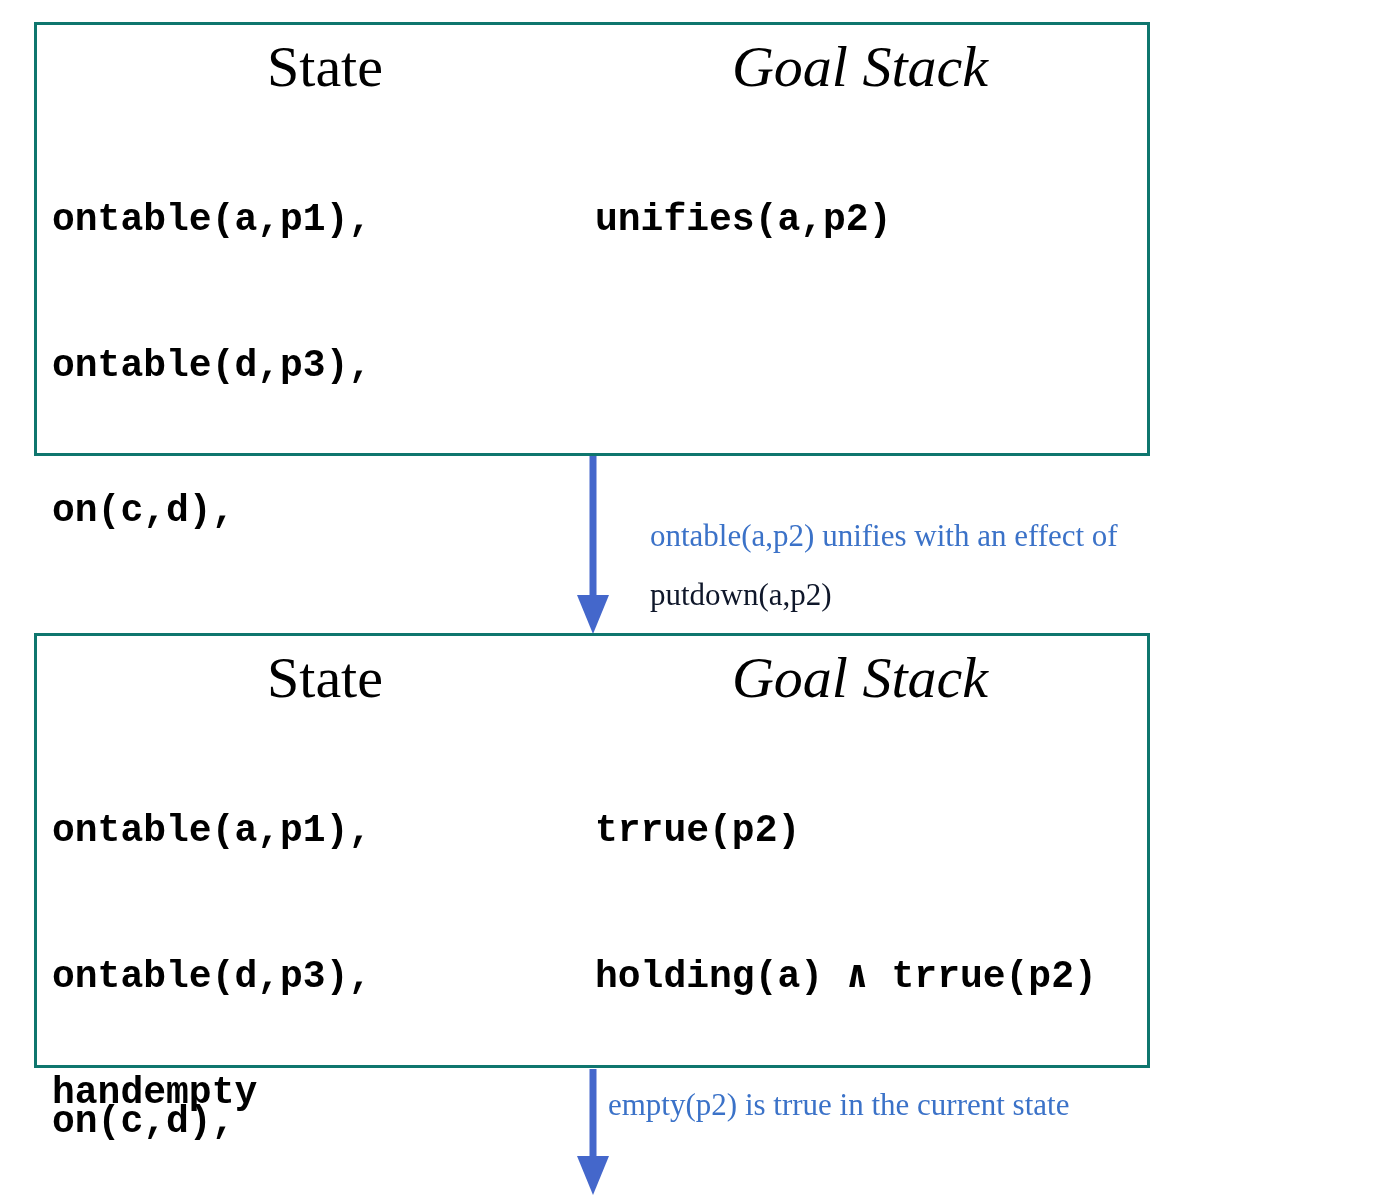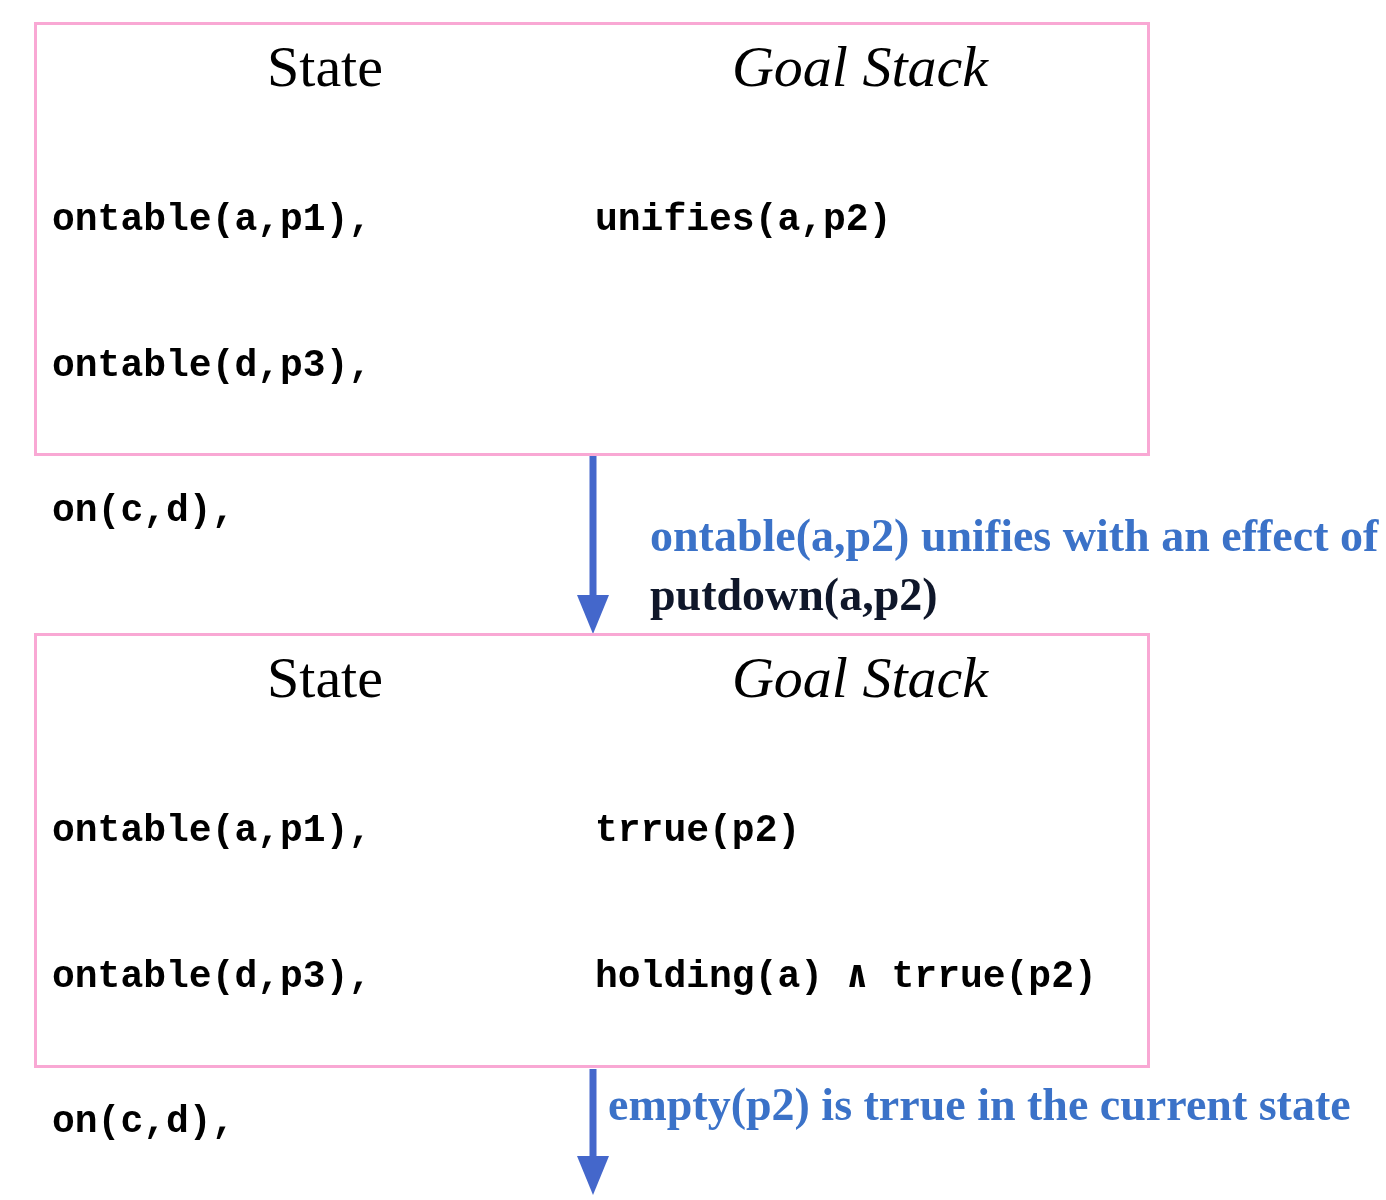--- a/index.html
+++ b/index.html
@@ -8,21 +8,21 @@
     width: 1386px;
     height: 1200px;
     background: #ffffff;
     overflow: hidden;
     font-family: "Liberation Serif", serif;
   }
   .sg-box {
     position: absolute;
     left: 34px;
     width: 1110px;
-    border: 3px solid #f9a8d4;
+    border: 3px solid #0f766e;
     background: #ffffff;
     box-sizing: content-box;
   }
   .box-1 { top: 22px;  height: 428px; }
   .box-2 { top: 633px; height: 429px; }
   .col-title {
     position: absolute;
     top: 12px;
     transform: translateX(-50%);
     font-size: 58px;
@@ -42,24 +42,23 @@
     color: #000000;
     white-space: pre;
   }
   .state-facts { left: 15px; }
   .goal-facts  { left: 558px; }
   .arrow-svg { position: absolute; display: block; }
   .arrow-1 { left: 577px; top: 456px;  width: 32px; height: 178px; }
   .arrow-2 { left: 577px; top: 1069px; width: 32px; height: 126px; }
   .annotation {
     position: absolute;
-    font-size: 46px;
+    font-size: 31px;
     line-height: 59px;
     white-space: nowrap;
-    font-weight: bold;
   }
   .annotation-1 { left: 650px; top: 506px; }
   .annotation-2 { left: 608px; top: 1075px; }
   .ann-blue { color: #3b72c8; }
   .ann-red  { color: #0f172a; }
 </style>
 </head>
 <body>
 
 <div class="canvas">
@@ -67,20 +66,21 @@
   <div class="sg-box box-1">
     <div class="col-title state-title">State</div>
     <div class="col-title goal-title">Goal Stack</div>
     <div class="facts state-facts">
       <div class="fact">ontable(a,p1),</div>
       <div class="fact">ontable(d,p3),</div>
       <div class="fact">on(c,d),</div>
       <div class="fact">clear(a),</div>
       <div class="fact">clear(c),</div>
       <div class="fact">empty(p2),</div>
+      <div class="fact">handempty</div>
     </div>
     <div class="facts goal-facts">
       <div class="fact">unifies(a,p2)</div>
     </div>
   </div>
 
   <svg class="arrow-svg arrow-1" viewBox="0 0 32 178">
     <rect x="12.5" y="0" width="7" height="145" fill="#4467cb"></rect>
     <polygon points="0,139 32,139 16,178" fill="#4467cb"></polygon>
   </svg>

